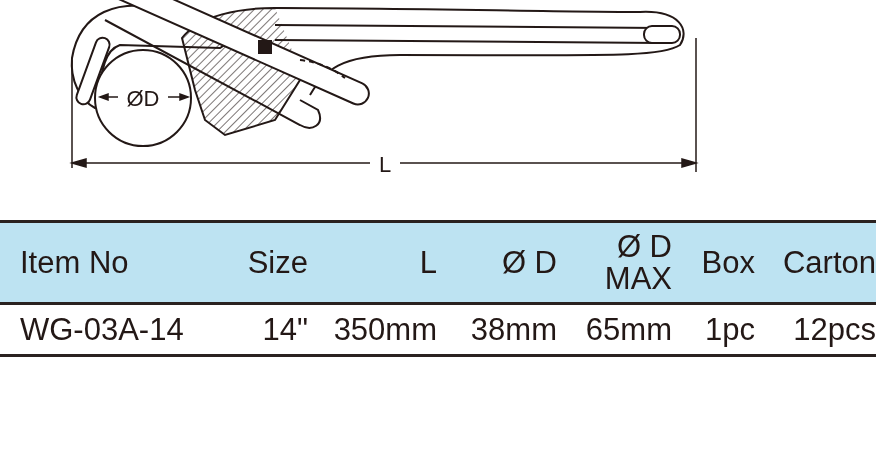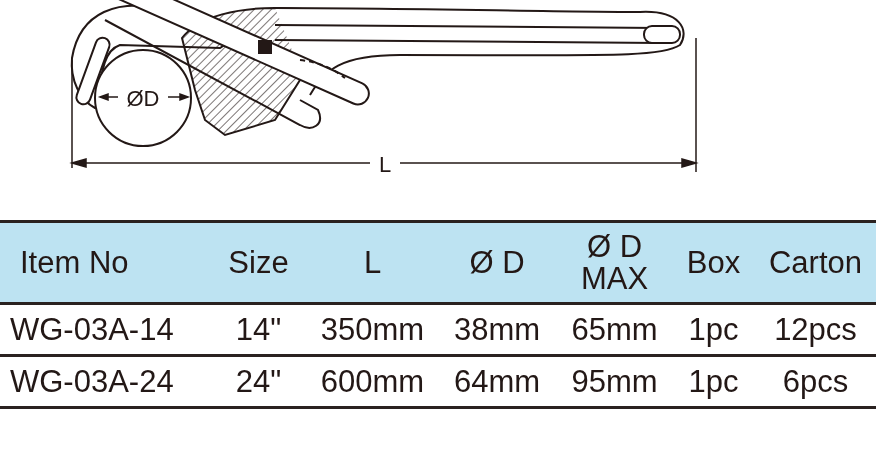--- a/index.html
+++ b/index.html
@@ -1,26 +1,26 @@
 <!DOCTYPE html>
 <html><head>
 <meta charset="utf-8">
 <style>
   html, body { margin:0; padding:0; background:#ffffff; }
   body { width:876px; height:459px; position:relative; overflow:hidden;
          font-family:"Liberation Sans", sans-serif; color:#231816; }
   .drawing { position:absolute; left:0; top:0; width:876px; height:200px; }
   .spec-table { position:absolute; left:0; top:220px; width:876px; border-collapse:collapse; table-layout:fixed; }
-  .spec-table th, .spec-table td { padding:0; text-align:center; font-weight:normal; white-space:nowrap; }
+  .spec-table th, .spec-table td { padding:0; text-align:right; font-weight:normal; white-space:nowrap; }
   .spec-table thead tr { background:#bde3f2; height:82px;margin-left:12px; }
   .spec-table thead th { font-size:31px; line-height:32px; border-top:3px solid #2a2220; border-bottom:3px solid #2a2220; }
   .spec-table tbody tr { height:52px; }
   .spec-table tbody td { font-size:31px; border-bottom:3px solid #2a2220; }
   .spec-table th.first { text-align:left; padding-left:20px; }
-  .spec-table td.first { text-align:left; padding-left:10px; }
+  .spec-table td.first { text-align:left; padding-left:20px; }
   .sub { display:block; }
 </style>
 </head>
 <body>
 
 <svg class="drawing" viewBox="0 0 876 200" xmlns="http://www.w3.org/2000/svg">
   <defs>
     <pattern id="hatch" width="6" height="6" patternUnits="userSpaceOnUse" patternTransform="rotate(45)">
       <line x1="0" y1="0" x2="0" y2="6" stroke="#231816" stroke-width="1.2"></line>
     </pattern>
@@ -92,23 +92,14 @@
   <tbody>
     <tr>
       <td class="first">WG-03A-14</td>
       <td>14"</td>
       <td>350mm</td>
       <td>38mm</td>
       <td>65mm</td>
       <td>1pc</td>
       <td>12pcs</td>
     </tr>
-    <tr>
-      <td class="first">WG-03A-24</td>
-      <td>24"</td>
-      <td>600mm</td>
-      <td>64mm</td>
-      <td>95mm</td>
-      <td>1pc</td>
-      <td>6pcs</td>
-    </tr>
   </tbody>
 </table>
 
 </body></html>

